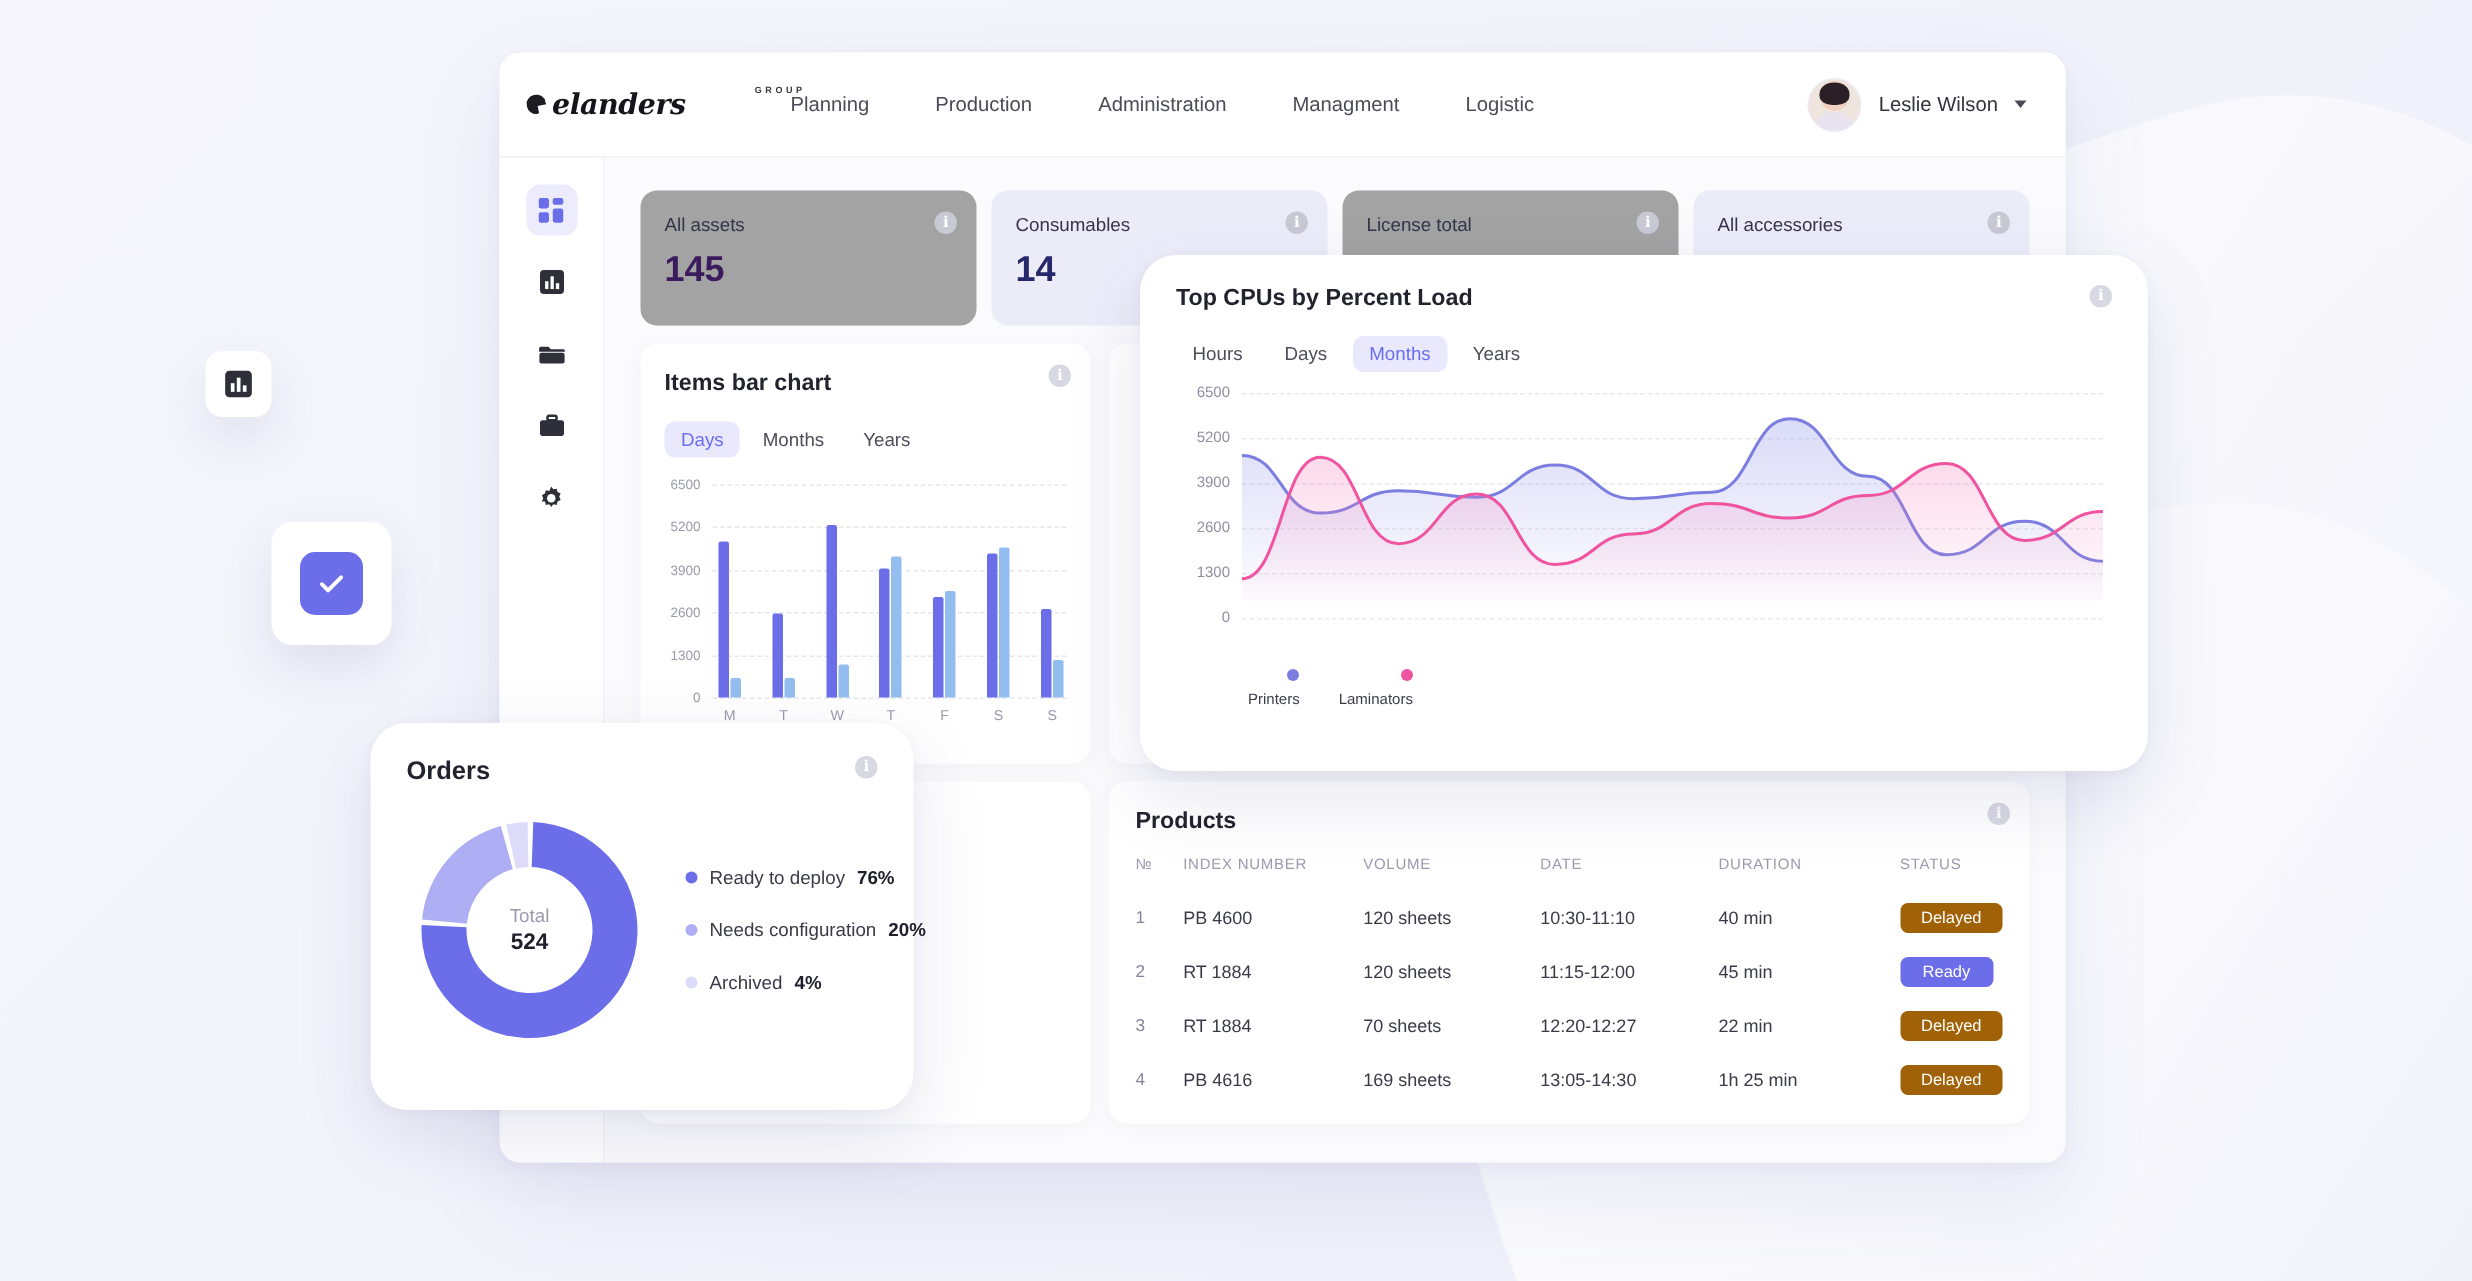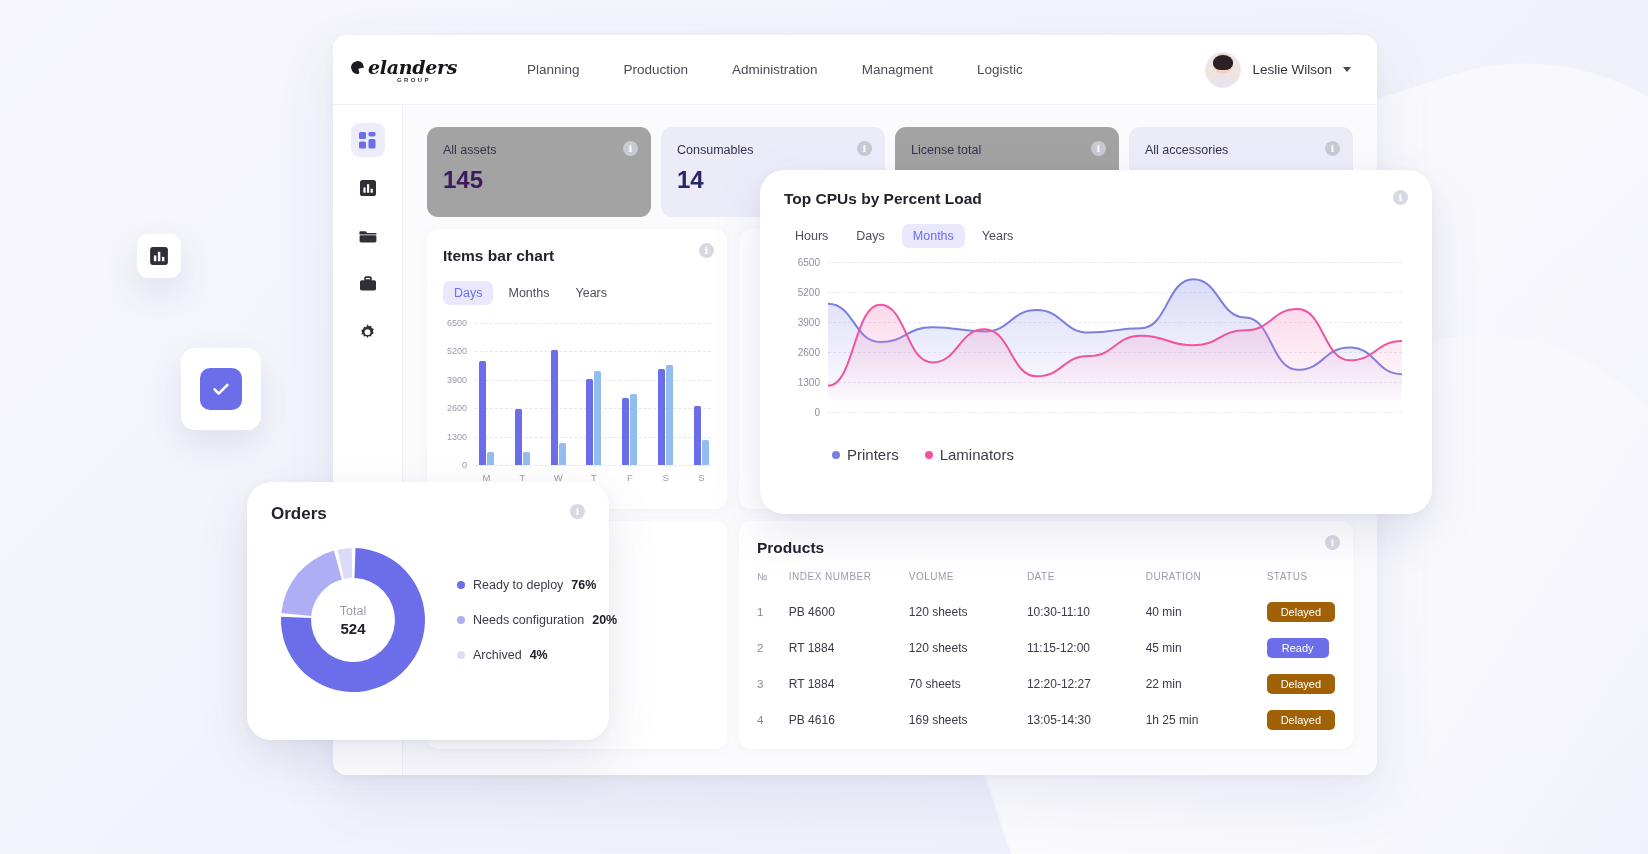--- a/index.html
+++ b/index.html
@@ -41,21 +41,21 @@
     box-shadow: 0 24px 60px rgba(80,85,160,0.10), 0 3px 10px rgba(80,85,160,0.05);
     overflow: hidden;
   }
   
   .topbar {
     height: 70px; background: #ffffff;
     display: flex; align-items: center;
     border-bottom: 1px solid #f0f0f6;
     position: relative;
   }
-  .logo { width: 110px; margin-left: 18px; display: flex; flex-direction: column; align-items: flex-start; }
+  .logo { width: 110px; margin-left: 18px; display: flex; align-items: flex-start; }
   .logo-row { display: flex; align-items: center; gap: 4px; }
   .logo-mark {
     width: 13px; height: 13px; border-radius: 50%;
     background: #1c1c22;
     clip-path: polygon(0 0, 100% 0, 100% 60%, 55% 60%, 55% 100%, 0 100%);
     transform: rotate(-12deg);
   }
   .logo-text {
     font-family: "DejaVu Serif", serif;
     font-style: italic; font-weight: 700; font-size: 19px;
@@ -202,21 +202,21 @@
   .cpu-head { display: flex; align-items: flex-start; justify-content: space-between; }
   .cpu-tabs { display: flex; gap: 6px; margin-top: 16px; }
   .linechart { margin-top: 14px; position: relative; height: 180px; }
   .lc-grid { position: absolute; left: 44px; right: 6px; top: 0; bottom: 30px; }
   .lc-line { position: absolute; left: 0; right: 0; height: 0; border-top: 1px dashed #e8e8f1; }
   .lc-ylab { position: absolute; left: 0; font-size: 10px; color: #8e8ea0; transform: translateY(-50%); width: 36px; text-align: right; }
   .lc-svg { position: absolute; left: 44px; right: 6px; top: 0; bottom: 30px; }
   .lc-xlabs { position: absolute; left: 44px; right: 6px; bottom: 4px; display: flex; justify-content: space-between; }
   .lc-xlab { font-size: 10.5px; color: #8e8ea0; }
   .legend { display: flex; gap: 26px; margin-top: 4px; margin-left: 48px; }
-  .leg { display: flex; align-items: center; gap: 7px; font-size: 15px; color: #3c3c4a; }
+  .leg { display: flex; align-items: flex-end; gap: 7px; font-size: 10px; color: #3c3c4a; flex-direction: column; }
   .leg-dot { width: 8px; height: 8px; border-radius: 50%; }
 
   
   .orders-card { left: 247px; top: 482px; width: 362px; height: 258px; padding: 22px 24px; }
   .orders-body { display: flex; align-items: center; margin-top: 14px; }
   .donut-wrap { position: relative; width: 164px; height: 164px; }
   .donut-center {
     position: absolute; left: 50%; top: 50%; transform: translate(-50%,-50%);
     text-align: center;
   }

